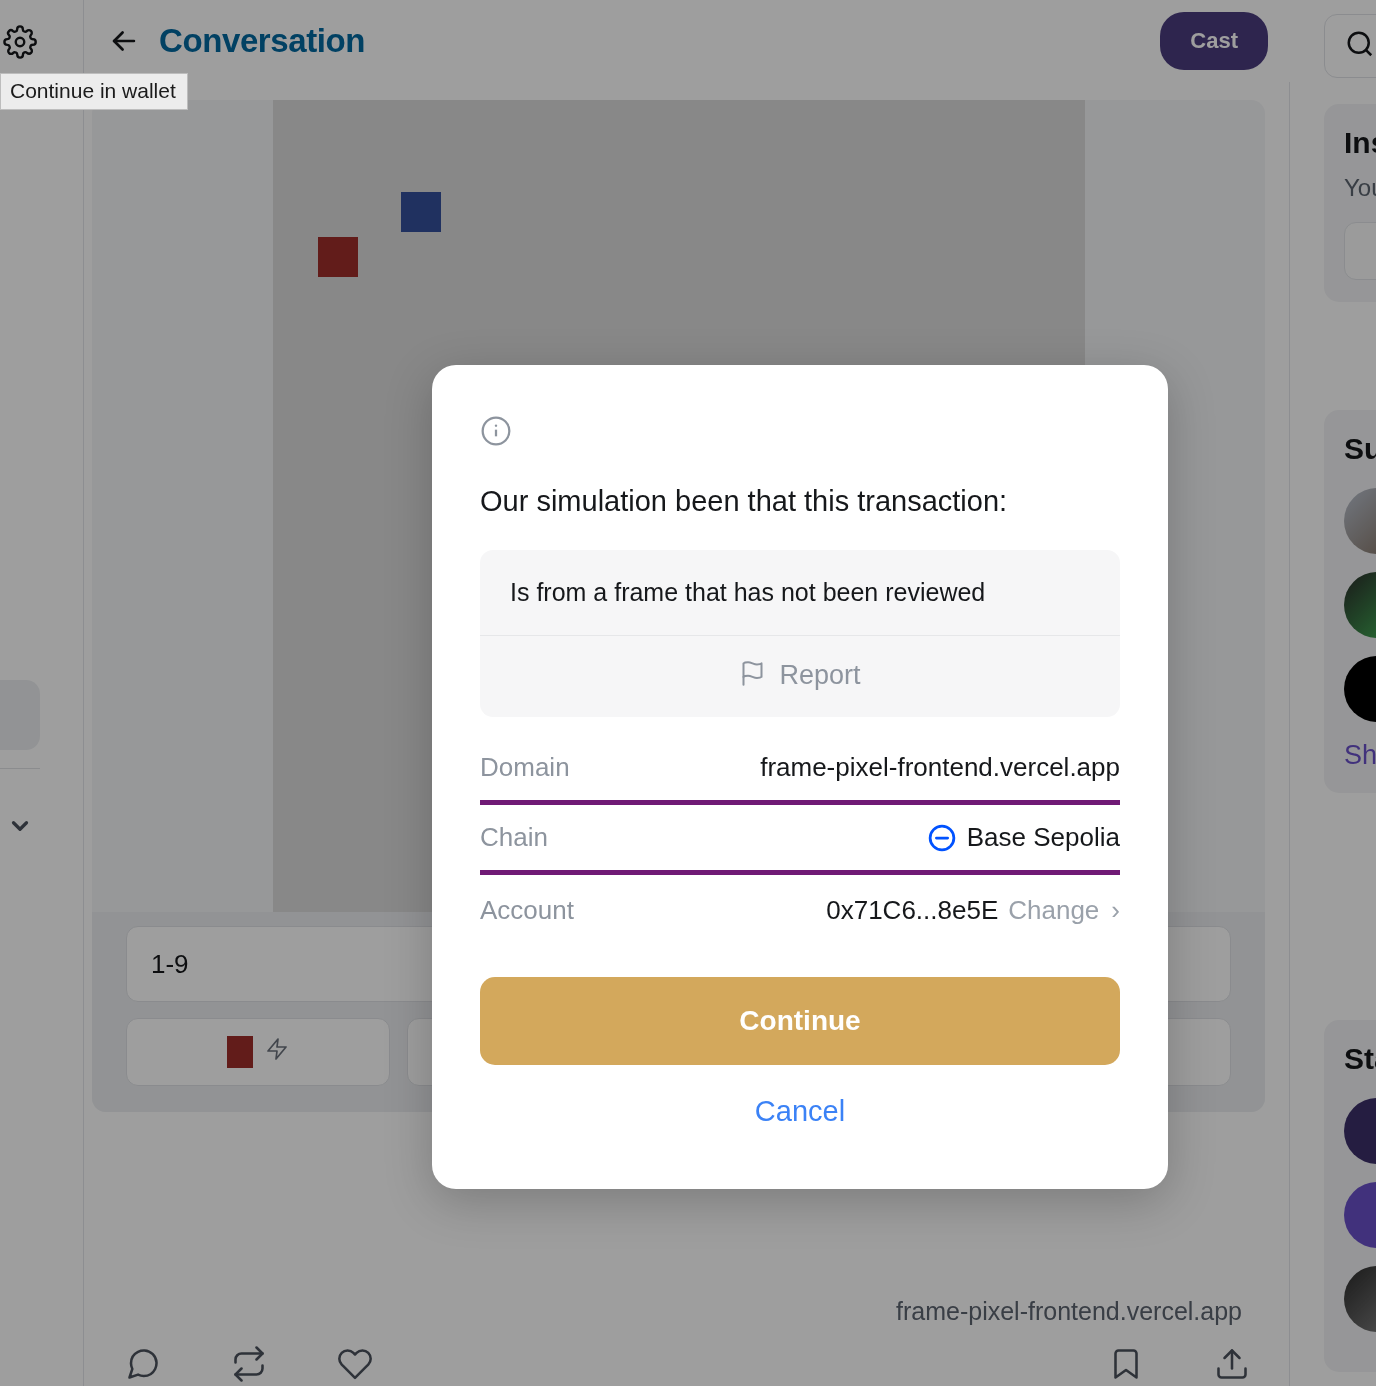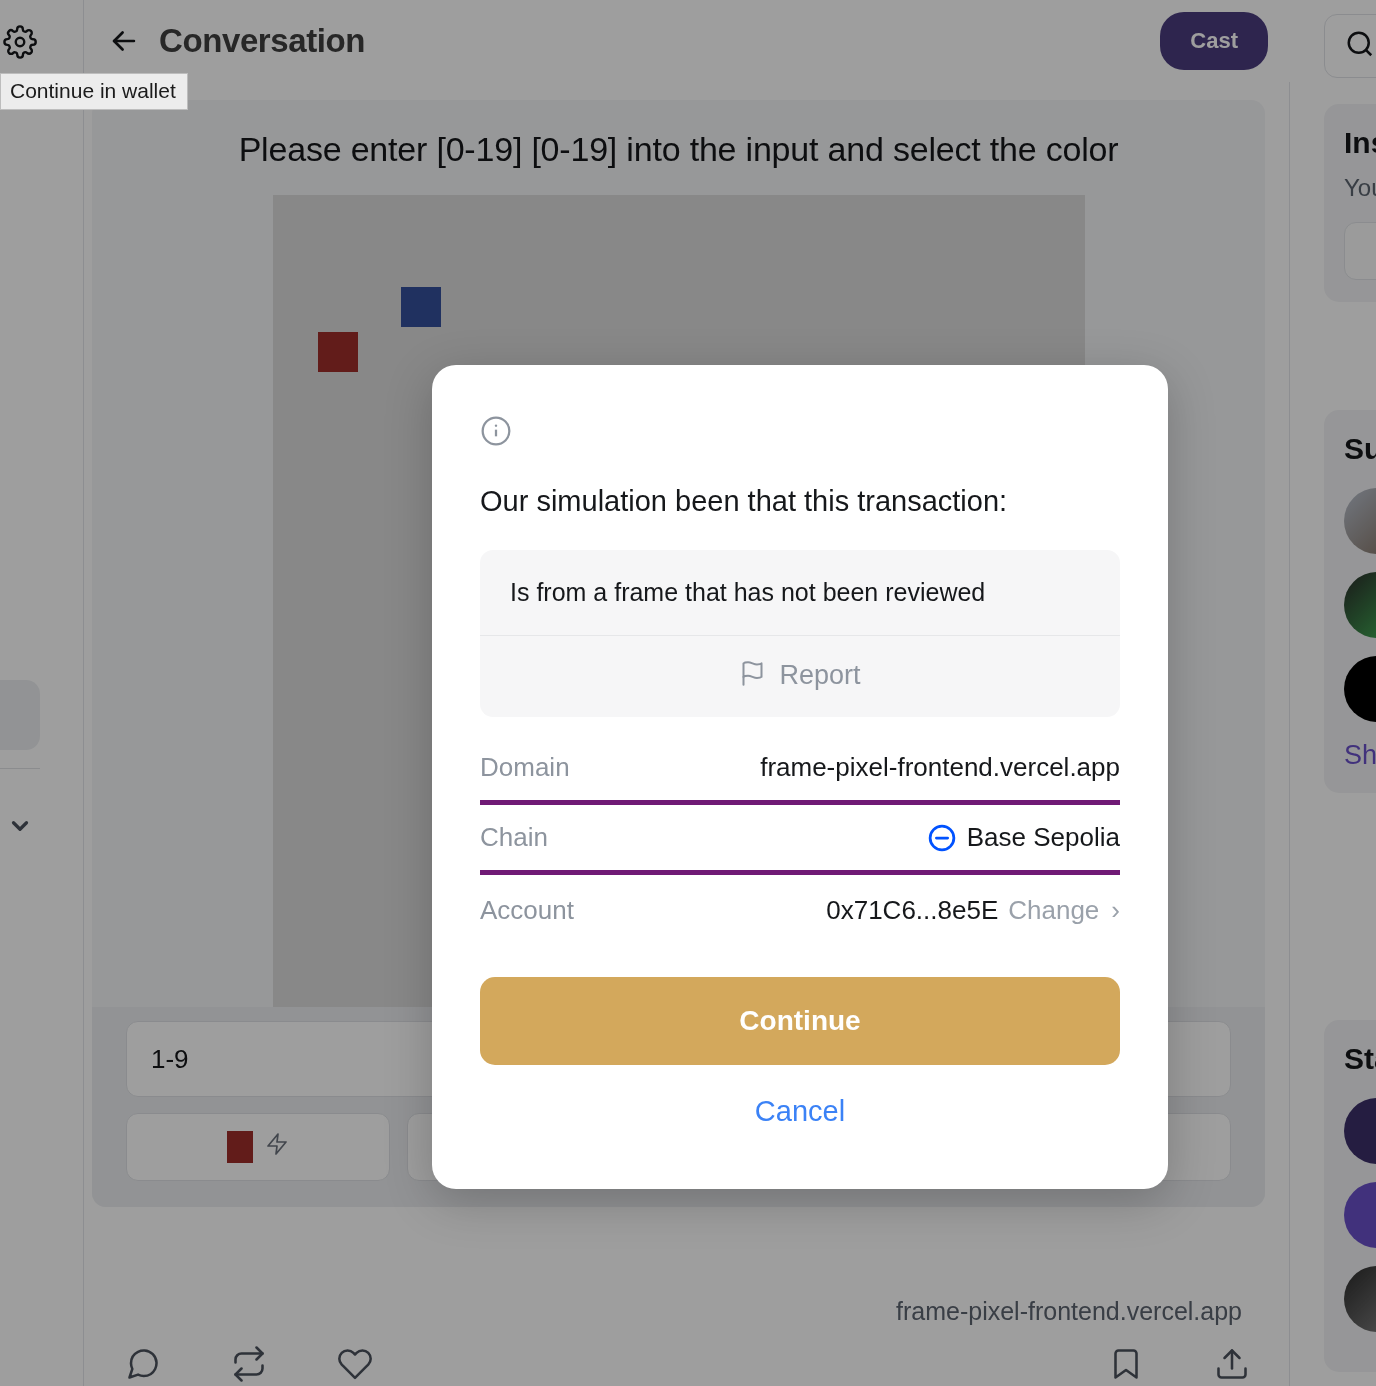--- a/index.html
+++ b/index.html
@@ -78,21 +78,21 @@
     background: #ffffff;
   }
   .back-arrow {
     width: 42px; height: 42px;
     display: flex; align-items: center; justify-content: center;
     flex: 0 0 auto;
   }
   .conv-title {
     font-size: 33px;
     font-weight: bold;
-    color: #404040;
+    color: #0369a1;
     margin-left: 14px;
     letter-spacing: -0.4px;
   }
   .cast-btn {
     margin-left: auto;
     background: #4b3d7f;
     color: #ffffff;
     border: none;
     border-radius: 24px;
     padding: 0 30px;
@@ -352,21 +352,20 @@
         <svg width="34" height="34" viewBox="0 0 24 24" fill="none" stroke="#16181b" stroke-width="1.9" stroke-linecap="round" stroke-linejoin="round">
           <line x1="19" y1="12" x2="5" y2="12"></line>
           <polyline points="11 18 5 12 11 6"></polyline>
         </svg>
       </div>
       <div class="conv-title">Conversation</div>
       <button class="cast-btn">Cast</button>
     </div>
 
     <div class="frame-embed">
-      <div class="frame-prompt">Please enter [0-19] [0-19] into the input and select the color</div>
 
       <div class="frame-canvas">
         <div class="pixel" style="left:128px;top:92px;background:#34509b;"></div>
         <div class="pixel" style="left:45px;top:137px;background:#9e2e2a;"></div>
       </div>
 
       <div class="frame-controls">
         <div class="frame-input">1-9</div>
 
         <div class="frame-btn-row">

